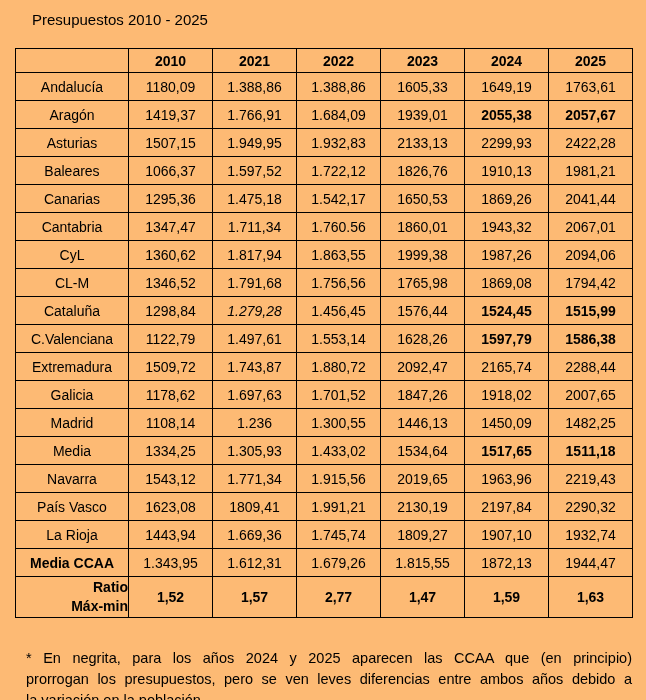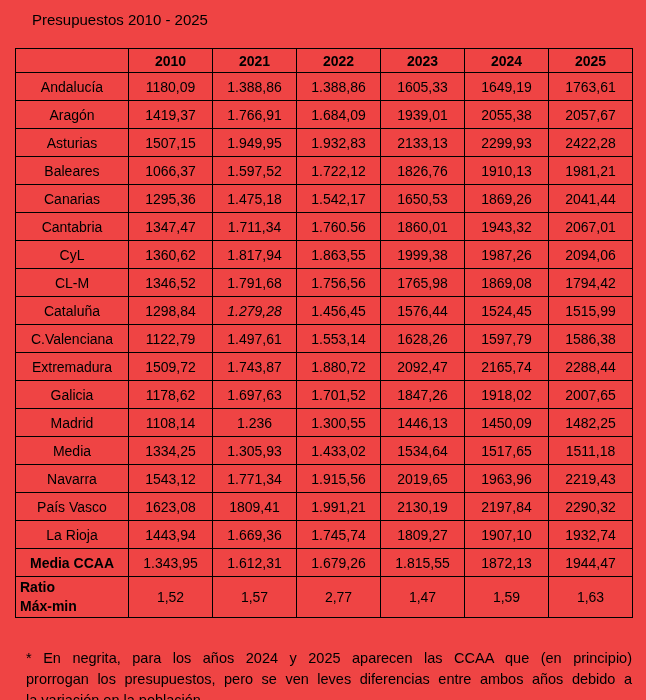--- a/index.html
+++ b/index.html
@@ -4,21 +4,21 @@
 <style>
   html, body {
     margin: 0;
     padding: 0;
     background: #ffffff;
   }
   .page {
     position: relative;
     width: 646px;
     height: 700px;
-    background: #ef4444;
+    background: #fdba74;
     font-family: "Liberation Sans", sans-serif;
     color: #000000;
     overflow: hidden;
   }
   .title {
     position: absolute;
     left: 32px;
     top: 11px;
     font-size: 15px;
     color: #000000;
@@ -52,26 +52,26 @@
     vertical-align: middle;
     white-space: pre-line;
   }
   td.num-cell {
     text-align: center;
     vertical-align: middle;
   }
   tr.row-region td, tr.row-summary td { height: 27px; }
   tr.row-ratio td { height: 40px; }
   tr.row-ratio td.label-cell {
-    text-align: left;
+    text-align: right;
     padding-left: 4px;
     line-height: 1.35;
   }
   td.raised { padding-bottom: 7px; }
-  td.v-bold { font-weight: normal; margin-left: 32px; }
+  td.v-bold { font-weight: bold; margin-left: 32px; }
   td.v-italic { font-style: italic; }
   td.l-bold { font-weight: bold; }
   .footnote {
     position: absolute;
     left: 26px;
     top: 648px;
     width: 606px;
     font-size: 14.5px;
     line-height: 21px;
     color: #000000;

